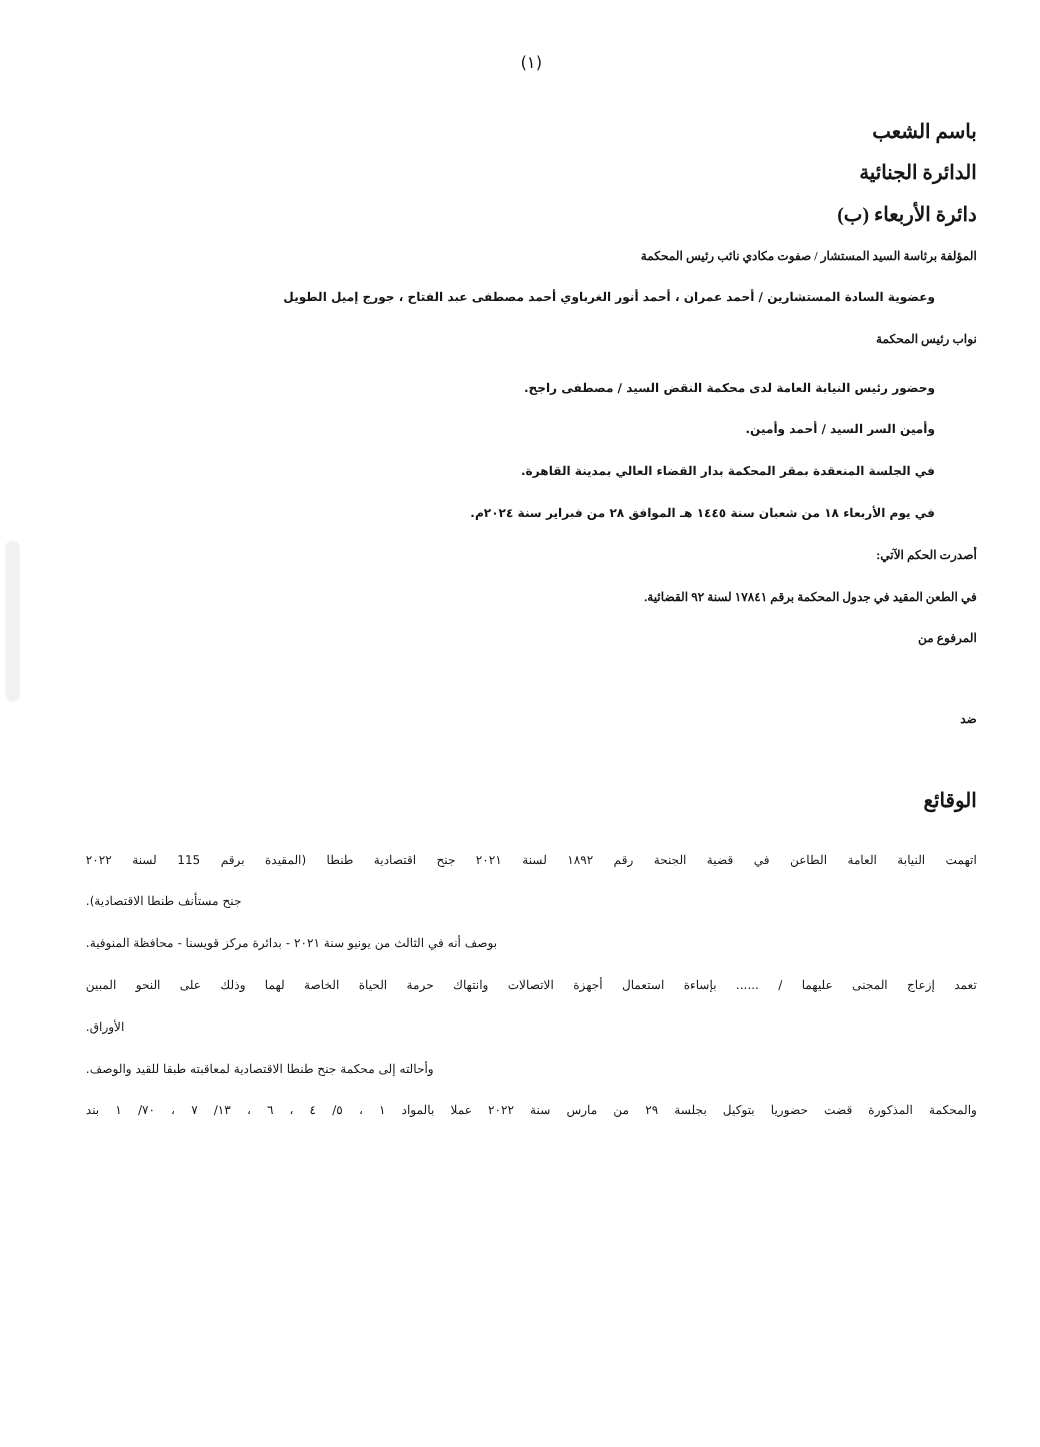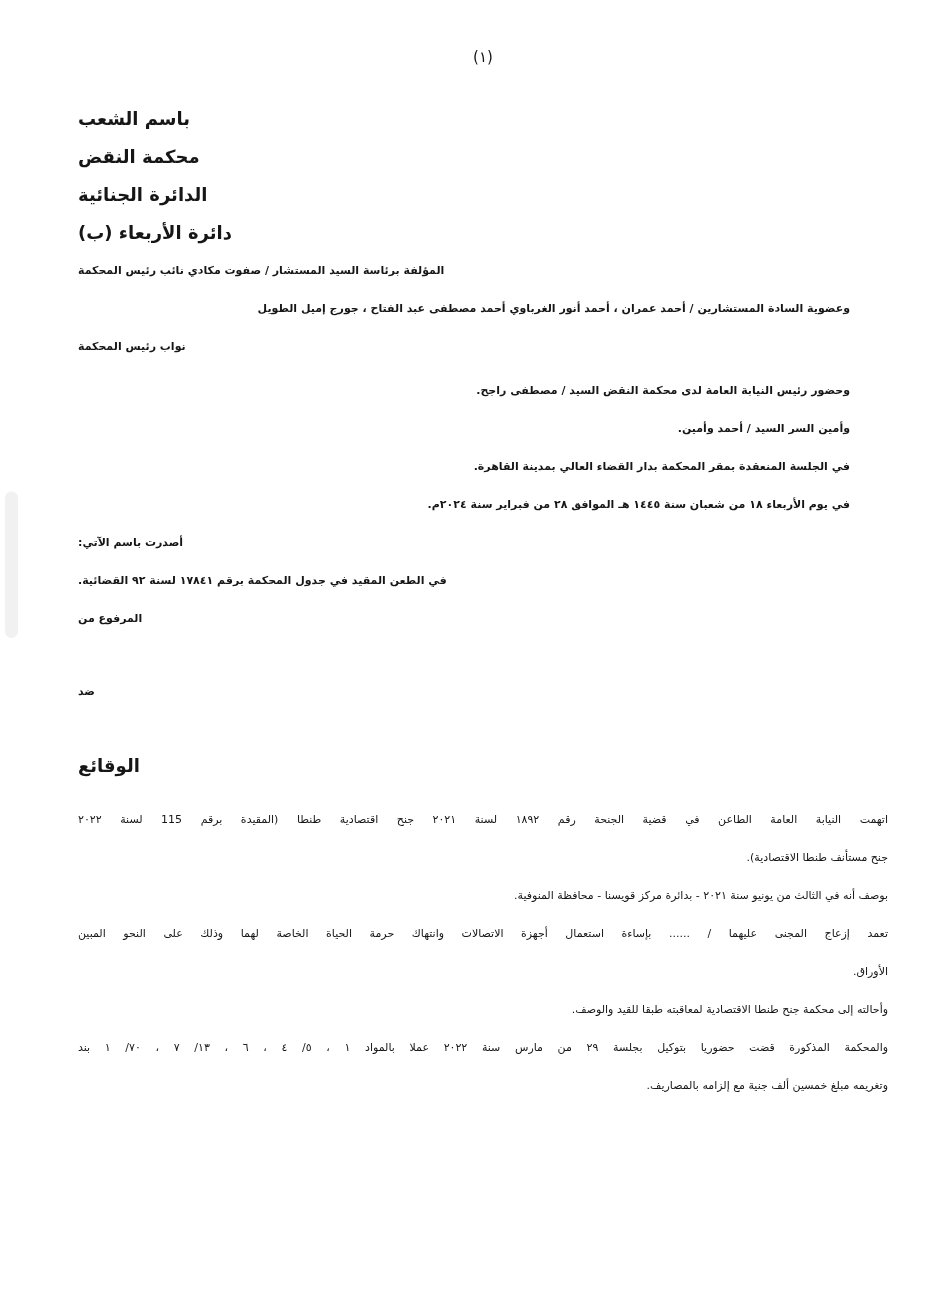--- a/index.html
+++ b/index.html
@@ -20,23 +20,23 @@
   .content {
     padding: 0 57px 0 78px;
   }
   .line {
     height: 38px;
     line-height: 38px;
     font-size: 11px;
     white-space: nowrap;
   }
   .bold   { font-weight: bold; }
-  .center { text-align: left; white-space: normal; }
+  .center { text-align: right; white-space: normal; font-family: Liberation Serif, serif; }
   .hdr    { text-align: right; margin-left: 0; padding-right: 38px; }
-  .right  { text-align: right; }
+  .right  { text-align: left; }
   .just   {
     text-align: justify;
     text-align-last: justify;
     white-space: normal;
     word-spacing: 1px;
   }
   .pagenum {
     margin-top: 38px;
     font-size: 15px;
     text-align: center;
@@ -64,42 +64,40 @@
 
 <div class="page">
 
   <div class="scroll-thumb"></div>
 
   <div class="content">
 
     <div class="line pagenum">(١)</div>
 
     <div class="line center bold title-size gap-titles">باسم الشعب</div>
-    <div class="line center bold title-size">محكمة النقض</div>
     <div class="line center bold title-size">الدائرة الجنائية</div>
     <div class="line center bold title-size">دائرة الأربعاء (ب)</div>
 
     <div class="line center bold">المؤلفة برئاسة السيد المستشار / صفوت مكادي نائب رئيس المحكمة</div>
     <div class="line hdr bold">وعضوية السادة المستشارين / أحمد عمران ، أحمد أنور الغرباوي أحمد مصطفى عبد الفتاح ، جورج إميل الطويل</div>
     <div class="line center bold">نواب رئيس المحكمة</div>
     <div class="line hdr bold mt6">وحضور رئيس النيابة العامة لدى محكمة النقض السيد / مصطفى راجح.</div>
     <div class="line hdr bold">وأمين السر السيد / أحمد وأمين.</div>
 
     <div class="line hdr bold">في الجلسة المنعقدة بمقر المحكمة بدار القضاء العالي بمدينة القاهرة.</div>
     <div class="line hdr bold">في يوم الأربعاء ١٨ من شعبان سنة ١٤٤٥ هـ الموافق ٢٨ من فبراير سنة ٢٠٢٤م.</div>
-    <div class="line center bold">أصدرت باسم الآتي:</div>
+    <div class="line center bold">أصدرت الحكم الآتي:</div>
     <div class="line center bold">في الطعن المقيد في جدول المحكمة برقم ١٧٨٤١ لسنة ٩٢ القضائية.</div>
     <div class="line center bold">المرفوع من</div>
     <div class="line center bold gap-versus">ضد</div>
 
     <div class="line center bold title-size gap-facts">الوقائع</div>
 
     <div class="line just gap-body">اتهمت النيابة العامة الطاعن في قضية الجنحة رقم ١٨٩٢ لسنة ٢٠٢١ جنح اقتصادية طنطا (المقيدة برقم 115 لسنة ٢٠٢٢</div>
     <div class="line right">جنح مستأنف طنطا الاقتصادية).</div>
     <div class="line right">بوصف أنه في الثالث من يونيو سنة ٢٠٢١ - بدائرة مركز قويسنا - محافظة المنوفية.</div>
     <div class="line just">تعمد إزعاج المجنى عليهما / ...... بإساءة استعمال أجهزة الاتصالات وانتهاك حرمة الحياة الخاصة لهما وذلك على النحو المبين</div>
     <div class="line right">الأوراق.</div>
     <div class="line right">وأحالته إلى محكمة جنح طنطا الاقتصادية لمعاقبته طبقا للقيد والوصف.</div>
     <div class="line just">والمحكمة المذكورة قضت حضوريا بتوكيل بجلسة ٢٩ من مارس سنة ٢٠٢٢ عملا بالمواد ١ ، ٥/ ٤ ، ٦ ، ١٣/ ٧ ، ٧٠/ ١ بند</div>
-    <div class="line right">وتغريمه مبلغ خمسين ألف جنية مع إلزامه بالمصاريف.</div>
 
   </div>
 </div>
 
 </body></html>

